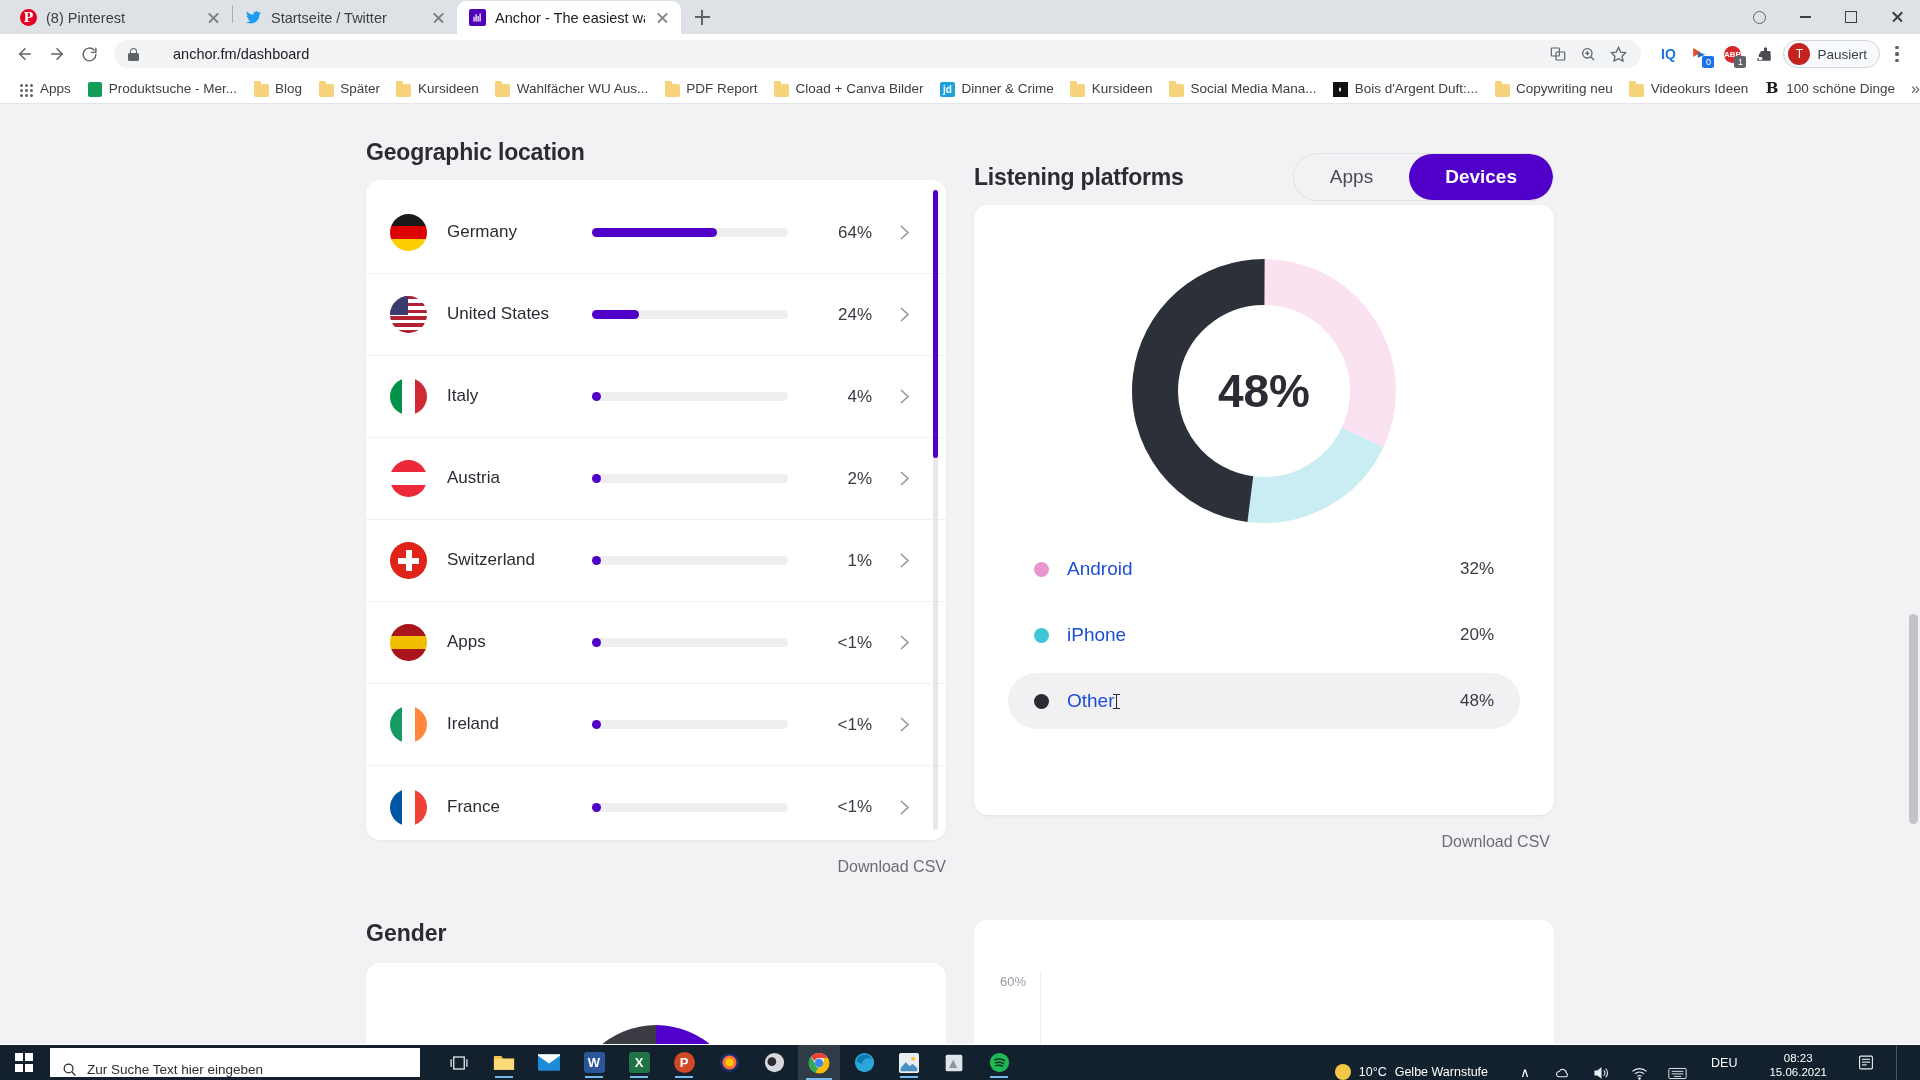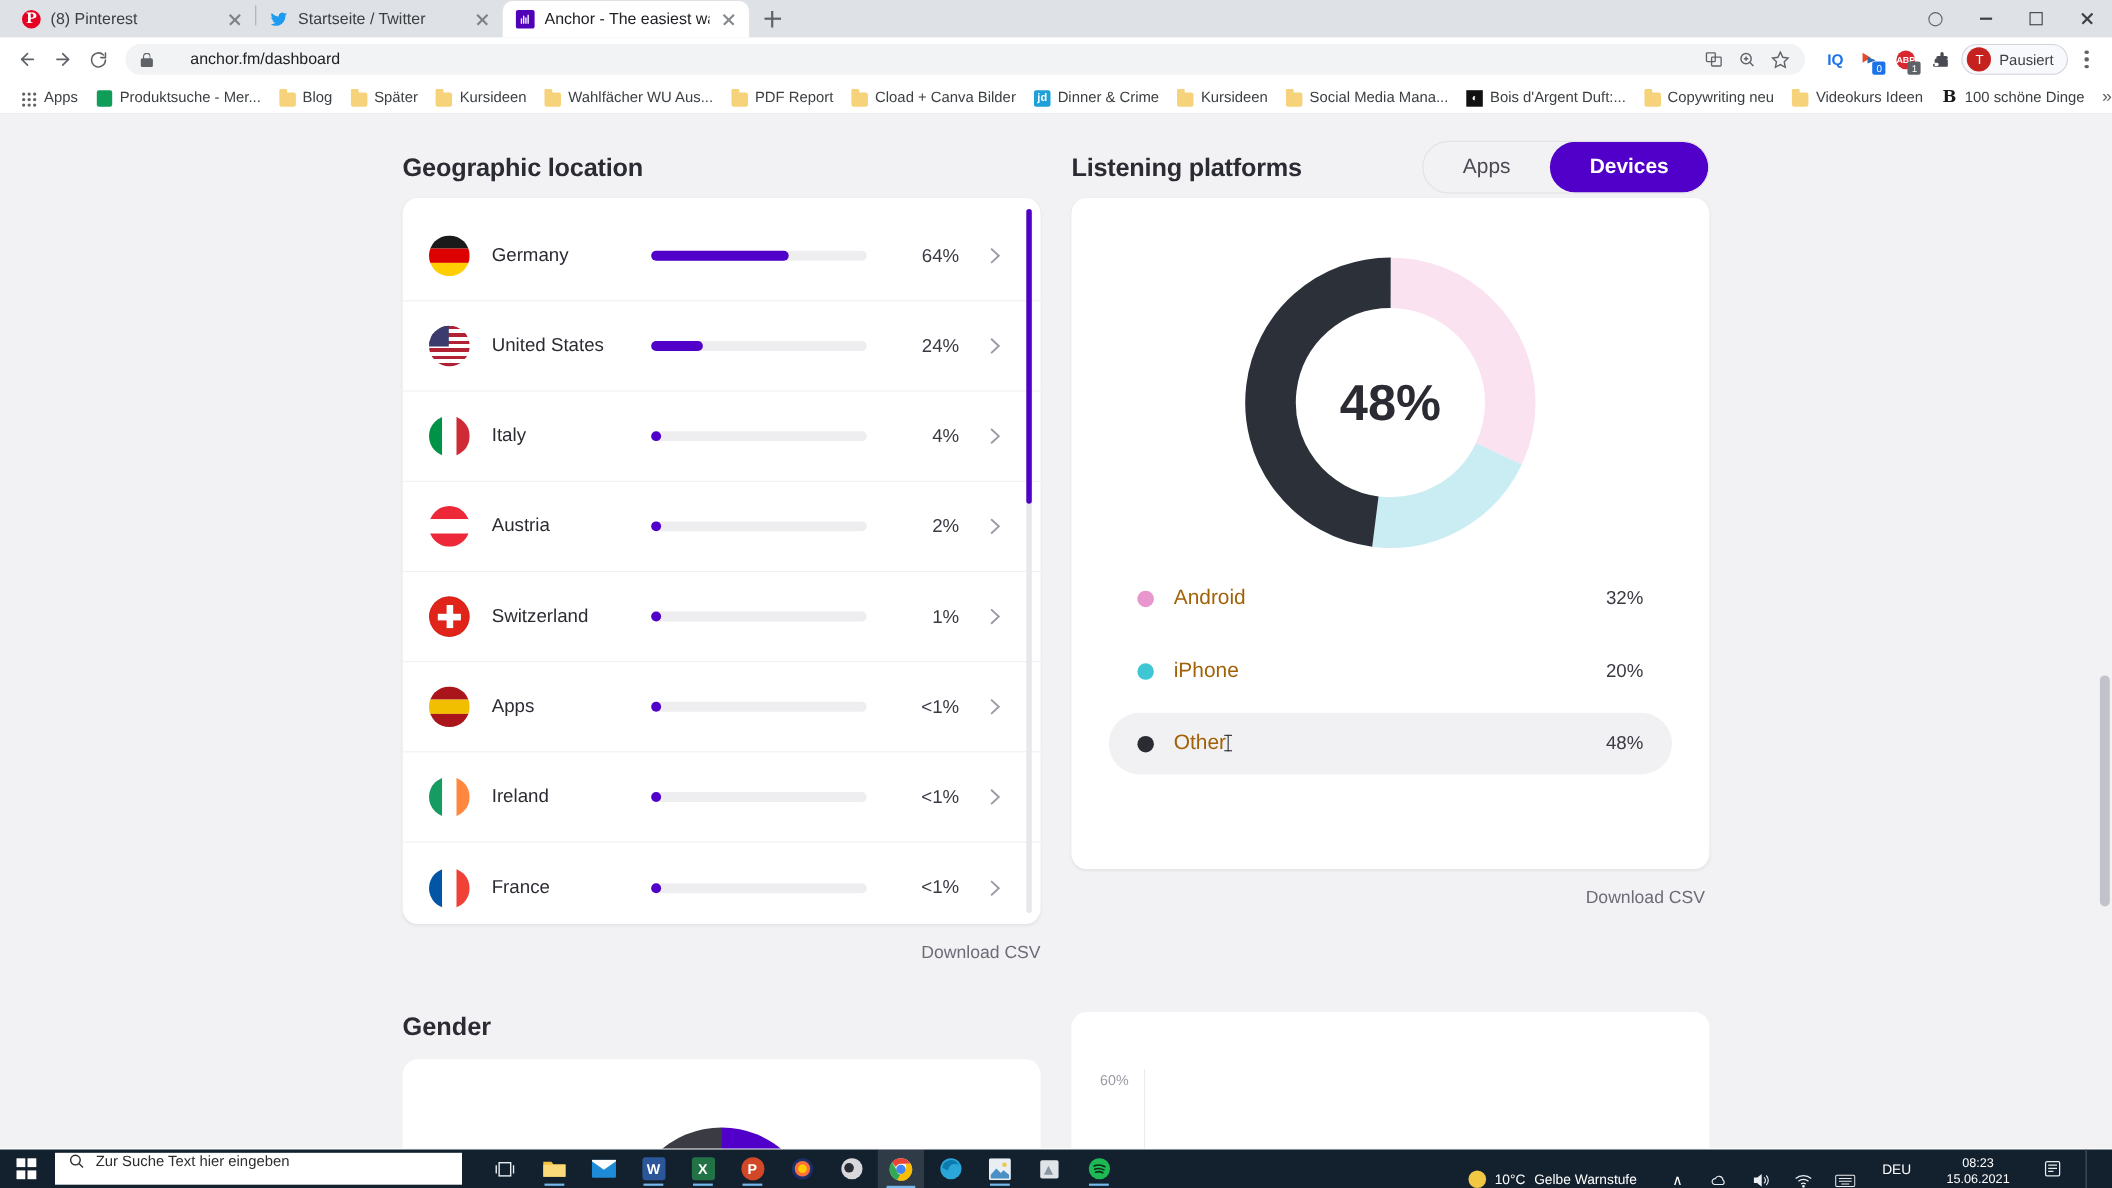--- a/index.html
+++ b/index.html
@@ -125,21 +125,21 @@
   .ico-bois { width: 15px; height: 15px; background: #111; color: #fff; font-size: 9px;
               display: flex; align-items: center; justify-content: center; }
   .ico-b { font-family: "DejaVu Serif", serif; font-weight: bold; font-size: 15px; color: #1a1a1a; }
   .bm-overflow { padding: 0 8px; font-size: 16px; color: #5f6368; margin-left: auto; }
   .bm-sep { width: 1px; height: 16px; background: #d0d2d6; margin: 0 6px; }
 
   
   .page { position: relative; width: 1920px; height: 940px; background: #f2f2f4; overflow: hidden; }
   .content { padding: 20px 0 0 0; }
 
-  .grid2 { display: flex; gap: 28px; padding: 0 366px 0 366px; }
+  .grid2 { display: flex; gap: 28px; padding: 0 366px 0 366px; align-items: center; }
   .col { flex: 1; min-width: 0; }
 
   .section-head { display: flex; align-items: center; justify-content: space-between; height: 56px; }
   .section-title { font-size: 23px; font-weight: 700; color: #2b2b33; letter-spacing: -0.2px; }
 
   .toggle { display: flex; background: #f2f2f4; border: 1px solid #e2e2e6; border-radius: 24px; height: 48px; overflow: hidden; }
   .toggle button {
     border: none; background: transparent; font-family: inherit; font-size: 19px;
     padding: 0 36px; color: #4a4a55; cursor: pointer; border-radius: 24px; height: 100%;
   }
@@ -181,21 +181,21 @@
 
   
   .donut-card { height: 610px; padding: 36px 34px 24px; }
   .donut-wrap { display: flex; justify-content: center; align-items: center; height: 300px; }
   .legend-row {
     display: flex; align-items: center; height: 56px; padding: 0 26px; border-radius: 28px; gap: 18px;
     margin-bottom: 10px;
   }
   .legend-row.hl { background: #f1f1f3; }
   .dot { width: 15px; height: 15px; border-radius: 50%; flex: 0 0 15px; }
-  .legend-label { font-size: 19px; color: #a16207; flex: 1; }
+  .legend-label { font-size: 19px; color: #1d4ed8; flex: 1; }
   .legend-val { font-size: 17px; color: #3a3a44; }
   .caret { display: inline-block; width: 1px; height: 15px; background: #2b2b33; margin-left: 1px;
            position: relative; vertical-align: -2px; }
   .caret::before, .caret::after { content:""; position:absolute; left:-3px; width:7px; height:1px; background:#2b2b33; }
   .caret::before { top: 0; } .caret::after { bottom: 0; }
 
   
   .lower { display: flex; gap: 28px; padding: 44px 366px 0 366px; }
   .lower-title { font-size: 23px; font-weight: 700; color: #2b2b33; margin-bottom: 16px; }
   .lower-card { background: #fff; border-radius: 14px; height: 140px; position: relative; overflow: hidden; }
@@ -208,21 +208,21 @@
   
   .page-sb { position: absolute; right: 0; top: 0; width: 14px; height: 940px; background: #f2f2f4; }
   .page-sb i { position: absolute; right: 2px; top: 510px; width: 9px; height: 210px; background: #c2c2cb; border-radius: 5px; display: block; }
 
   
   .taskbar { width: 1920px; height: 35px; background: #13212e; display: flex; align-items: center;
              position: relative; }
   .start { width: 48px; height: 35px; display: flex; align-items: center; justify-content: center; }
   .winlogo { display: grid; grid-template-columns: 8px 8px; grid-template-rows: 8px 8px; gap: 2.2px; }
   .winlogo i { background: #ffffff; display: block; }
-  .searchbox { width: 370px; height: 29px; background: #ffffff; display: flex; align-items: flex-start;
+  .searchbox { width: 370px; height: 29px; background: #ffffff; display: flex; align-items: flex-end;
                gap: 10px; padding: 0 12px; margin-left: 2px; }
   .searchbox .txt { font-size: 13.5px; color: #2d2d2d; }
   .tb-icons { display: flex; align-items: center; gap: 3px; margin-left: 18px; }
   .tb-ico { width: 42px; height: 35px; display: flex; align-items: center; justify-content: center; position: relative; }
   .tb-ico.active { background: rgba(255,255,255,.12); }
   .tb-ico.active::after { content:""; position:absolute; bottom:0; left: 8px; right: 8px; height: 2px; background:#76b9ed; }
   .tb-ico .open-dot { position: absolute; bottom: 2px; left: 50%; transform: translateX(-50%);
                       width: 18px; height: 2px; background: #76b9ed; }
   .sq { width: 21px; height: 21px; border-radius: 3px; display: flex; align-items: center;
         justify-content: center; color: #fff; font-size: 13px; font-weight: bold; }

